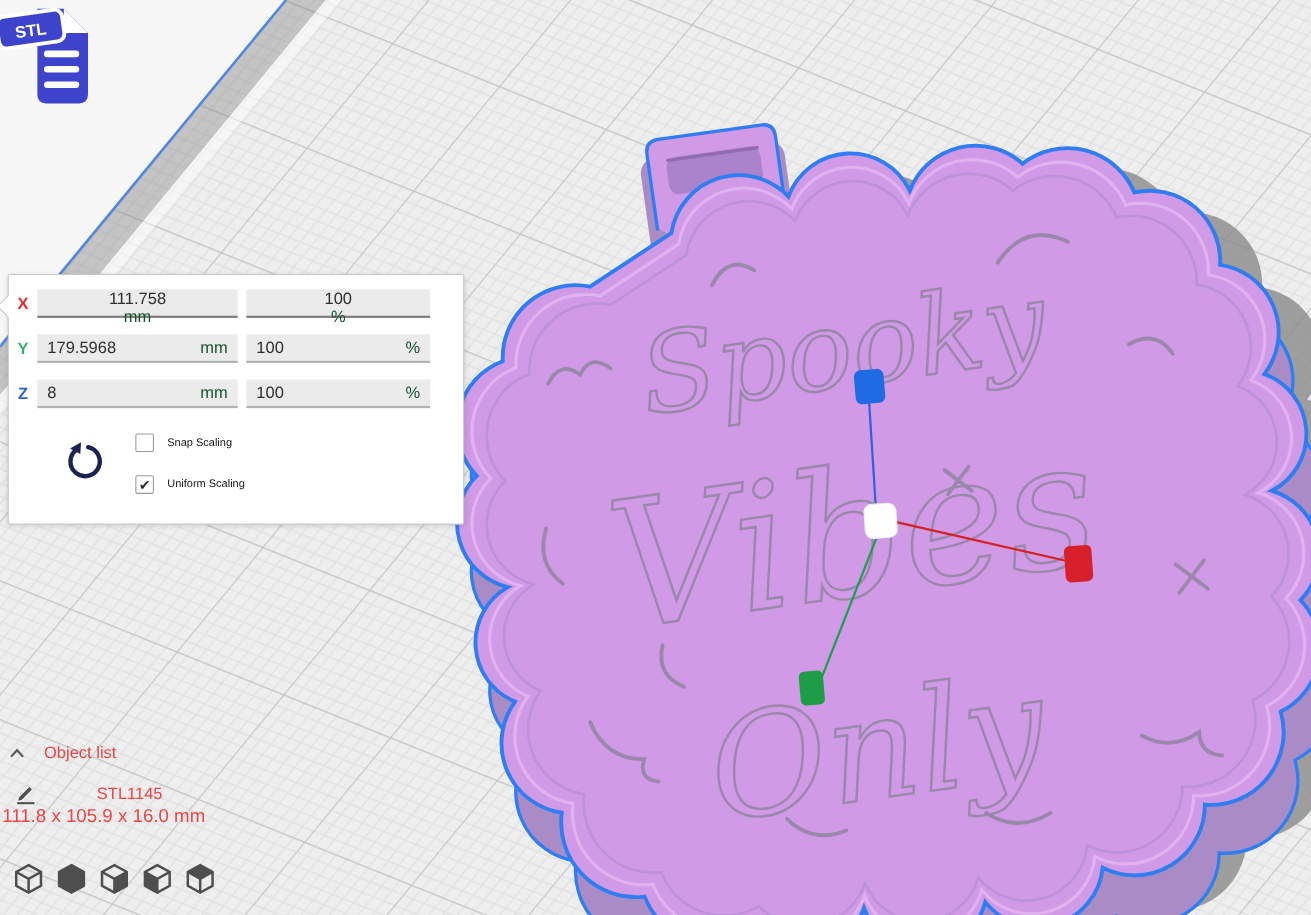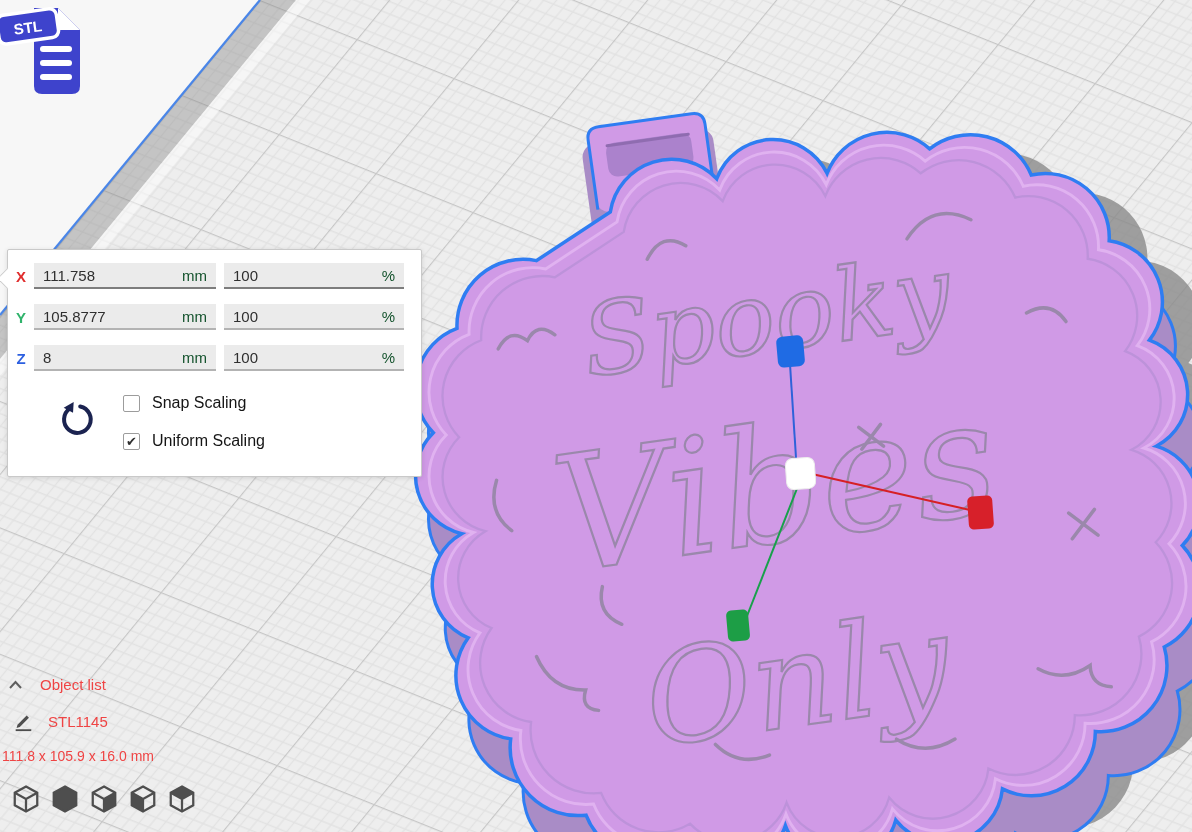--- a/index.html
+++ b/index.html
@@ -25,39 +25,39 @@
   .axis-x .axis-label{color:#e02d2d;}
   .axis-y .axis-label{color:#2fb36b;}
   .axis-z .axis-label{color:#2c5fe0;}
   .field{
     background:#ebebeb;border-bottom:2px solid #b3b3b3;height:26px;
     display:flex;align-items:center;justify-content:space-between;
     padding:0 9px;box-sizing:border-box;font-size:15px;color:#2f2f2f;cursor:text;
   }
   .field .unit{color:#14532d;}
   .field.mm{width:182px;margin-right:8px;}
-  .field.pct{width:180px;}
-  .axis-x .field{border-bottom-color:#7d7d7d;}
+  .field.pct{width:167px;}
+  .axis-x .field{border-bottom-color:#7d7d7d;flex-direction:column;}
   .check-row{position:absolute;left:115px;display:flex;align-items:center;cursor:pointer;}
   .checkbox{
     width:17px;height:17px;background:#fff;border:1px solid #9c9c9c;border-radius:2px;
     display:flex;align-items:center;justify-content:center;
     font-size:13px;color:#2f2f2f;box-sizing:border-box;
   }
-  .check-row .check-label{margin-left:12px;font-size:16px;color:#151515;}
+  .check-row .check-label{margin-left:12px;font-size:10px;color:#151515;}
   .reset-btn{position:absolute;left:48px;top:150px;width:40px;height:40px;cursor:pointer;}
 
   
   .objectlist{position:absolute;left:0;top:676px;color:#ef4444;}
   .ol-row{display:flex;align-items:center;}
   .ol-header{margin-left:8px;cursor:pointer;}
   .ol-header .txt{margin-left:17px;font-size:15px;}
-  .ol-item{margin-left:12px;margin-top:17px;cursor:pointer;}
+  .ol-item{margin-left:12px;margin-top:17px;cursor:pointer;gap:40px;}
   .ol-item .txt{margin-left:14px;font-size:15px;}
-  .ol-dims{margin-left:2px;margin-top:16px;font-size:14px;}
+  .ol-dims{margin-left:2px;font-size:17px;}
   .view-toolbar{position:absolute;left:10px;top:784px;display:flex;gap:7px;}
   .view-btn{width:32px;height:32px;padding:0;border:none;background:transparent;cursor:pointer;}
 
   
   .stl-icon{position:absolute;left:0;top:0;width:92px;height:102px;}
 </style>
 </head>
 <body>
 
 <svg id="viewport-svg" width="1192" height="832" viewBox="0 0 1192 832">
@@ -160,21 +160,21 @@
     </div>
     <div class="field pct">
       <span>100</span>
       <span class="unit">%</span>
     </div>
   </div>
 
   <div class="axis-row axis-y" style="top:54px;">
     <span class="axis-label">Y</span>
     <div class="field mm">
-      <span>105.8777</span>
+      <span>179.5968</span>
       <span class="unit">mm</span>
     </div>
     <div class="field pct">
       <span>100</span>
       <span class="unit">%</span>
     </div>
   </div>
 
   <div class="axis-row axis-z" style="top:95px;">
     <span class="axis-label">Z</span>

